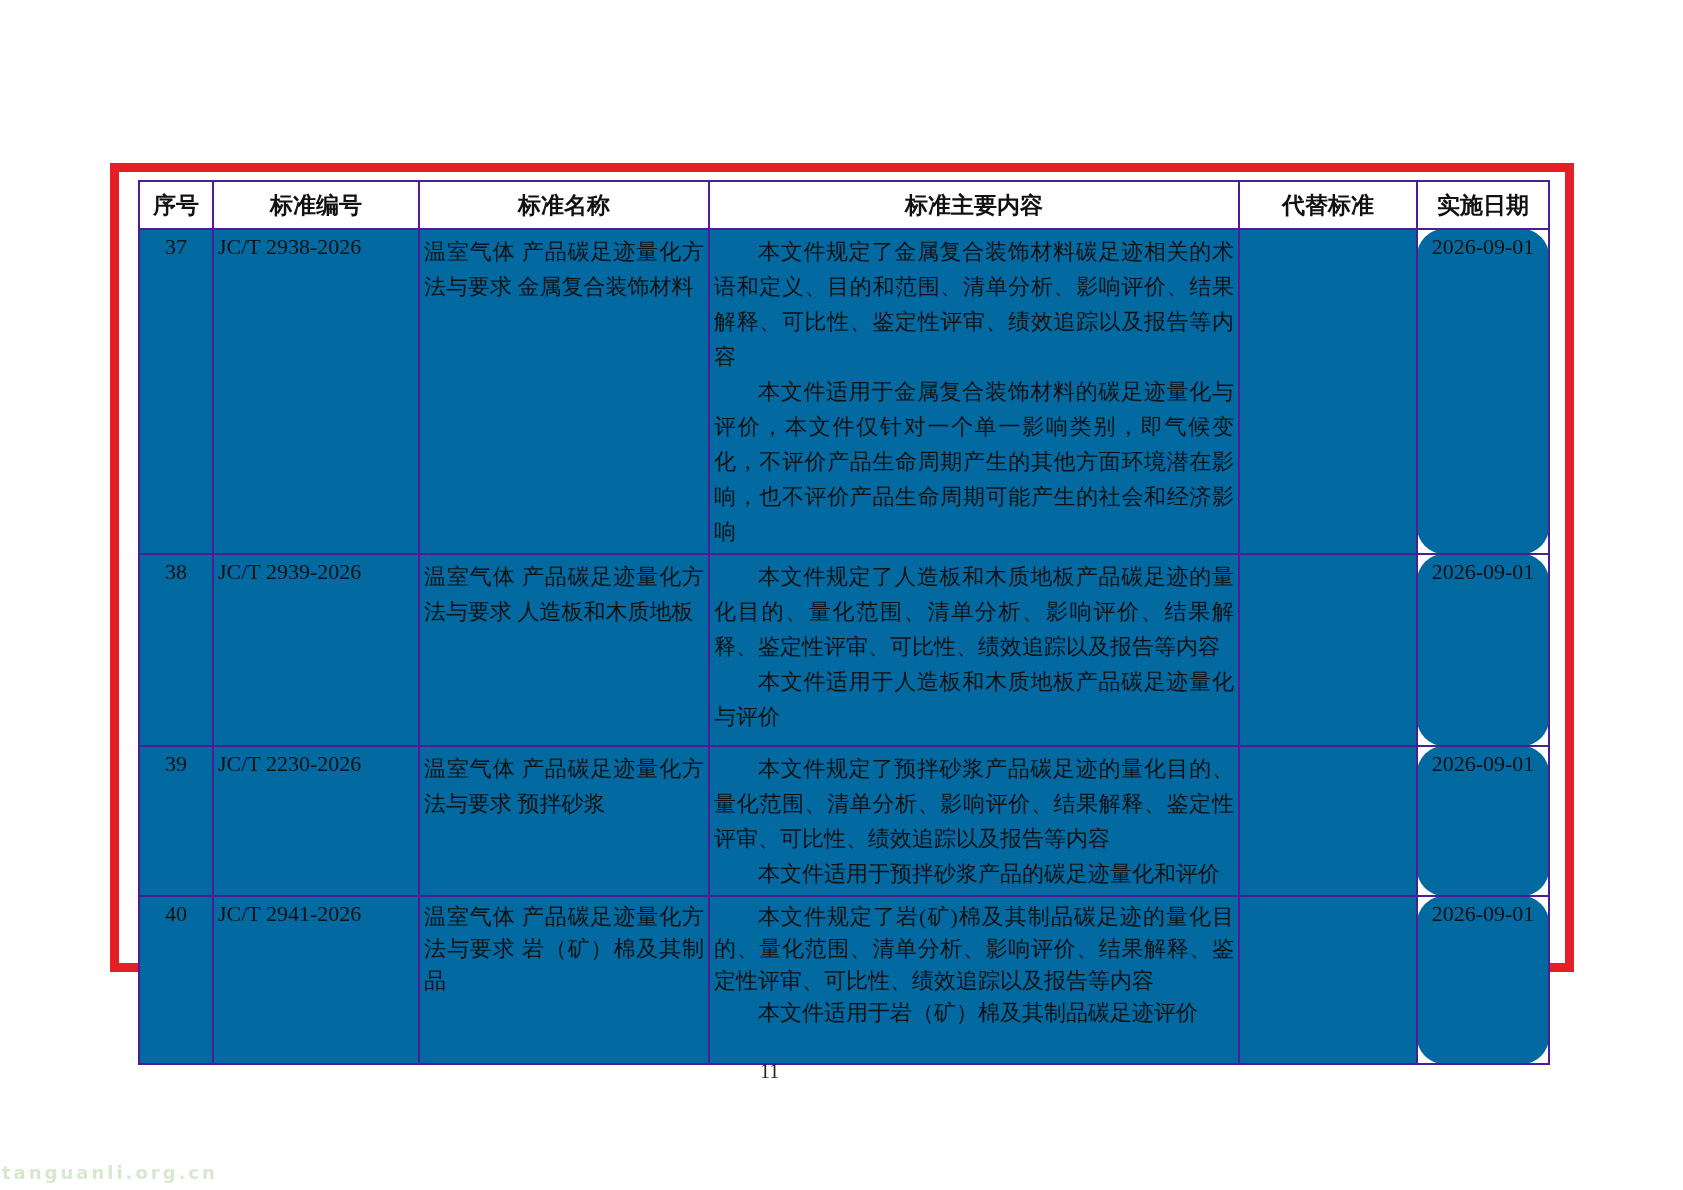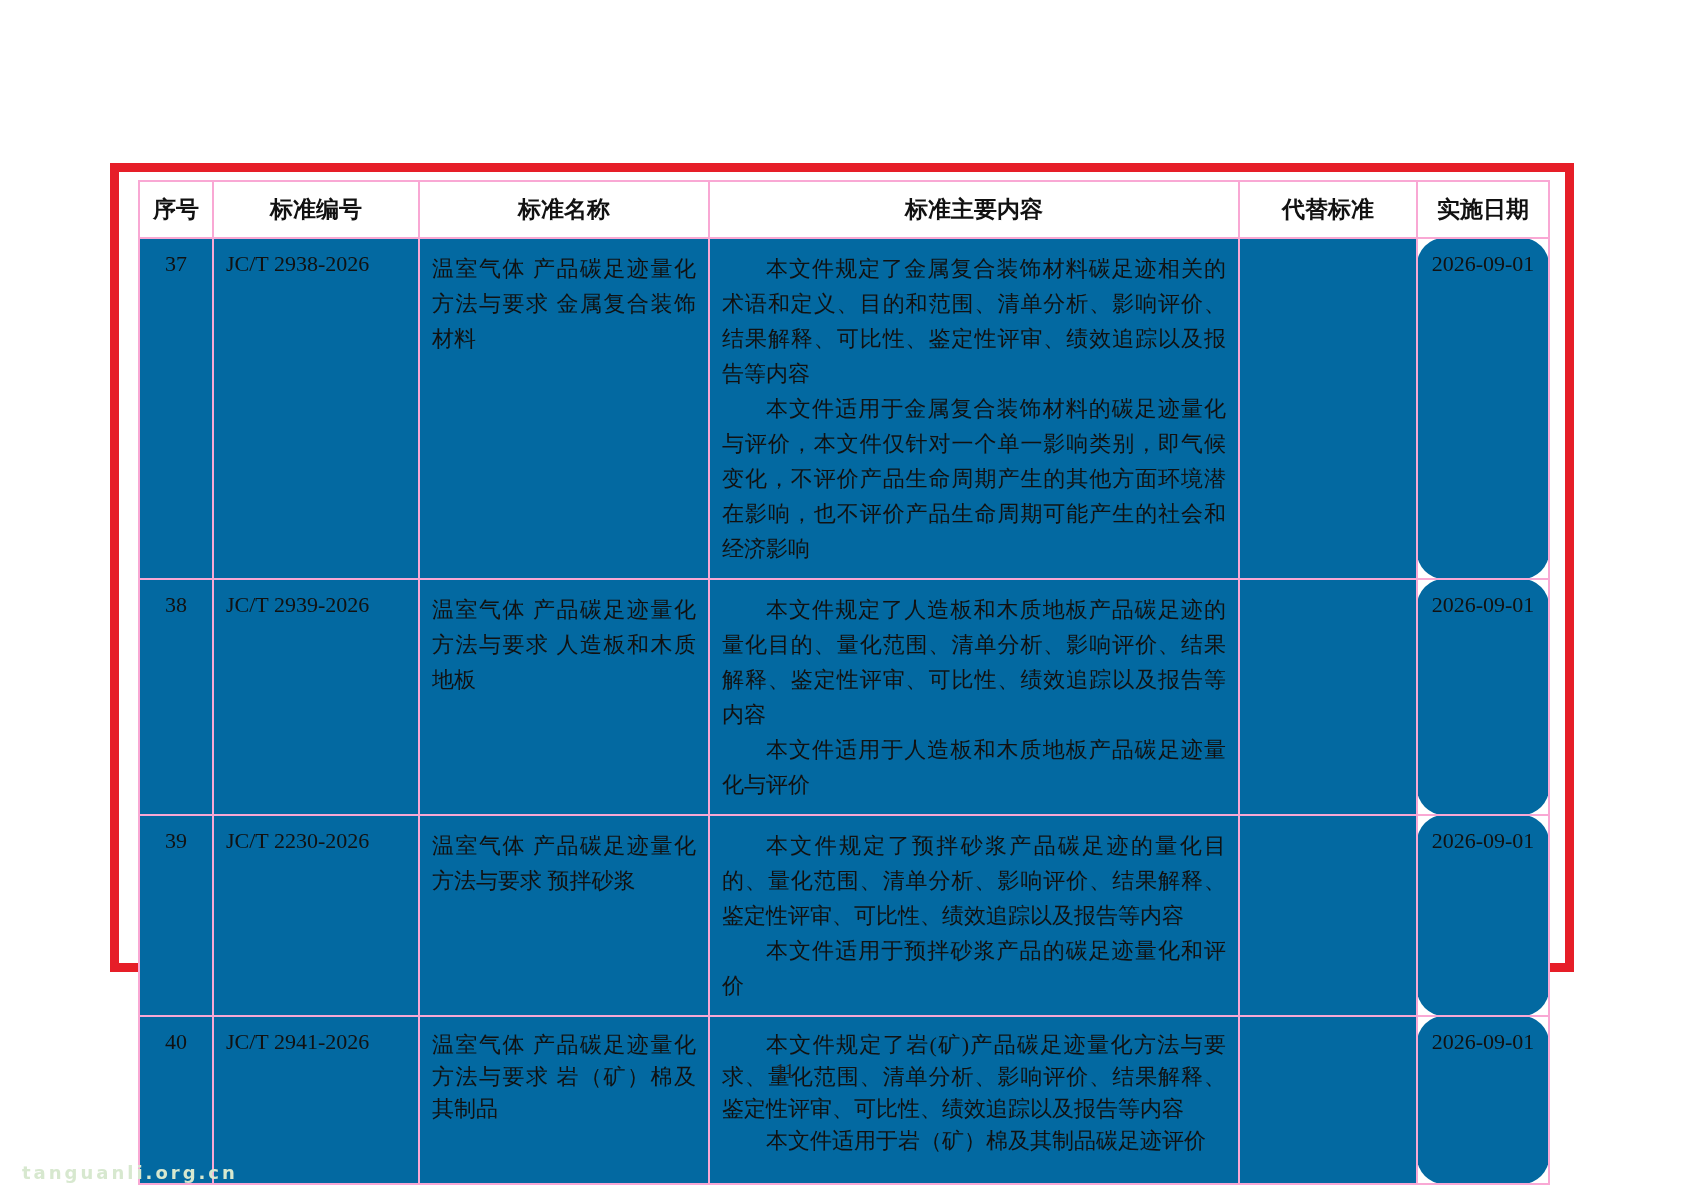--- a/index.html
+++ b/index.html
@@ -20,22 +20,22 @@
     background:transparent;
   }
   table.std{
     position:absolute;
     left:138px;top:180px;
     width:1410px;
     border-collapse:collapse;
     table-layout:fixed;
   }
   table.std th, table.std td{
-    border:2px solid #f9a8d4;
-    padding:12px;
+    border:2px solid #4c1d95;
+    padding:4px;
     box-sizing:border-box;
     overflow:hidden;
   }
   table.std th{
     font-family:"Liberation Sans","DejaVu Sans",sans-serif;
     font-weight:bold;
     font-size:23px;
     text-align:center;
     vertical-align:middle;
     background:#fff;
@@ -50,27 +50,26 @@
   td.c-name{padding:6px 10px 0 12px;line-height:35px;text-align:justify;}
   td.c-content{padding:5px 9px 0 9px;line-height:35px;text-align:justify;}
   td.c-content p{margin:0;text-indent:2em;}
   td.c-replaced{padding:0;}
   td.c-date{text-align:center;padding-top:9px;font-size:21px;white-space:nowrap;border-radius:27px;}
   tr.r40 td.c-content, tr.r40 td.c-name{line-height:32px;}
   .page-number{
     position:absolute;
     left:760px;top:1060px;
     width:50px;
-    text-align:center;
     font-size:20px;
     color:#222;
   }
   .watermark{
     position:absolute;
-    left:22px;top:1162px;
+    left:2px;top:1162px;
     font-family:"DejaVu Sans","Liberation Sans",sans-serif;
     font-weight:bold;
     font-size:18px;
     letter-spacing:3px;
     color:#d7e8cf;
   }
 </style>
 </head>
 <body>
 
@@ -129,21 +128,21 @@
     </td>
     <td class="c-replaced"></td>
     <td class="c-date">2026-09-01</td>
   </tr>
 
   <tr style="height:168px" class="r40">
     <td class="c-seq">40</td>
     <td class="c-code">JC/T 2941-2026</td>
     <td class="c-name">温室气体 产品碳足迹量化方法与要求 岩（矿）棉及其制品</td>
     <td class="c-content">
-      <p>本文件规定了岩(矿)产品碳足迹量化方法与要求、量化范围、清单分析、影响评价、结果解释、鉴定性评审、可比性、绩效追踪以及报告等内容</p>
+      <p>本文件规定了岩(矿)棉及其制品碳足迹的量化目的、量化范围、清单分析、影响评价、结果解释、鉴定性评审、可比性、绩效追踪以及报告等内容</p>
       <p>本文件适用于岩（矿）棉及其制品碳足迹评价</p>
     </td>
     <td class="c-replaced"></td>
     <td class="c-date">2026-09-01</td>
   </tr>
 </tbody>
   </table>
 
 <div class="page-number">11</div>
 <div class="watermark">tanguanli.org.cn</div>

